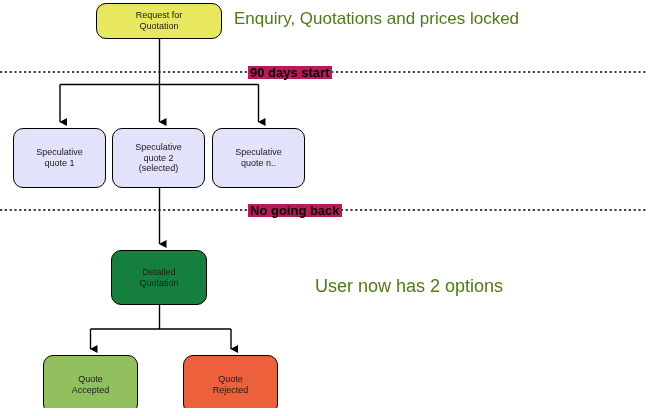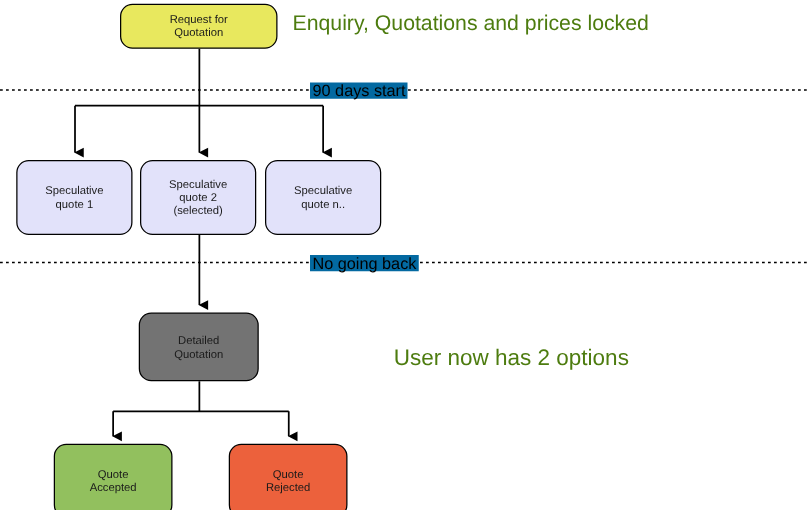--- a/index.html
+++ b/index.html
@@ -37,23 +37,23 @@
     line-height: 1.18;
     z-index: 3;
   }
   .node-label {
     display: block;
     white-space: pre-line;
     padding: 0 2px;
   }
   .phase-label {
     position: absolute;
-    font-weight: normal;
+    font-weight: bold;
     color: #000000;
-    background: #0369a1;
+    background: #be185d;
     white-space: nowrap;
     z-index: 4;
     line-height: 1;
     padding: 0 2px;
   }
   .annotation {
     position: absolute;
     color: #4d7c0f;
     white-space: pre-line;
     z-index: 2;
@@ -105,21 +105,21 @@
     <span class="node-label">Speculative
 quote 2
 (selected)</span>
   </div>
 
   <div class="node" style="left:212px; top:128px; width:93px; height:60px; background:#e2e2fa; font-size:9px;">
     <span class="node-label">Speculative
 quote n..</span>
   </div>
 
-  <div class="node" style="left:111px; top:250px; width:96px; height:55px; background:#737373; font-size:9px;">
+  <div class="node" style="left:111px; top:250px; width:96px; height:55px; background:#15803d; font-size:9px;">
     <span class="node-label">Detailed
 Quotation</span>
   </div>
 
   <div class="node" style="left:43px; top:355px; width:95px; height:59px; background:#92c05e; font-size:9px;">
     <span class="node-label">Quote
 Accepted</span>
   </div>
 
   <div class="node" style="left:183px; top:355px; width:95px; height:59px; background:#ec613c; font-size:9px;">

